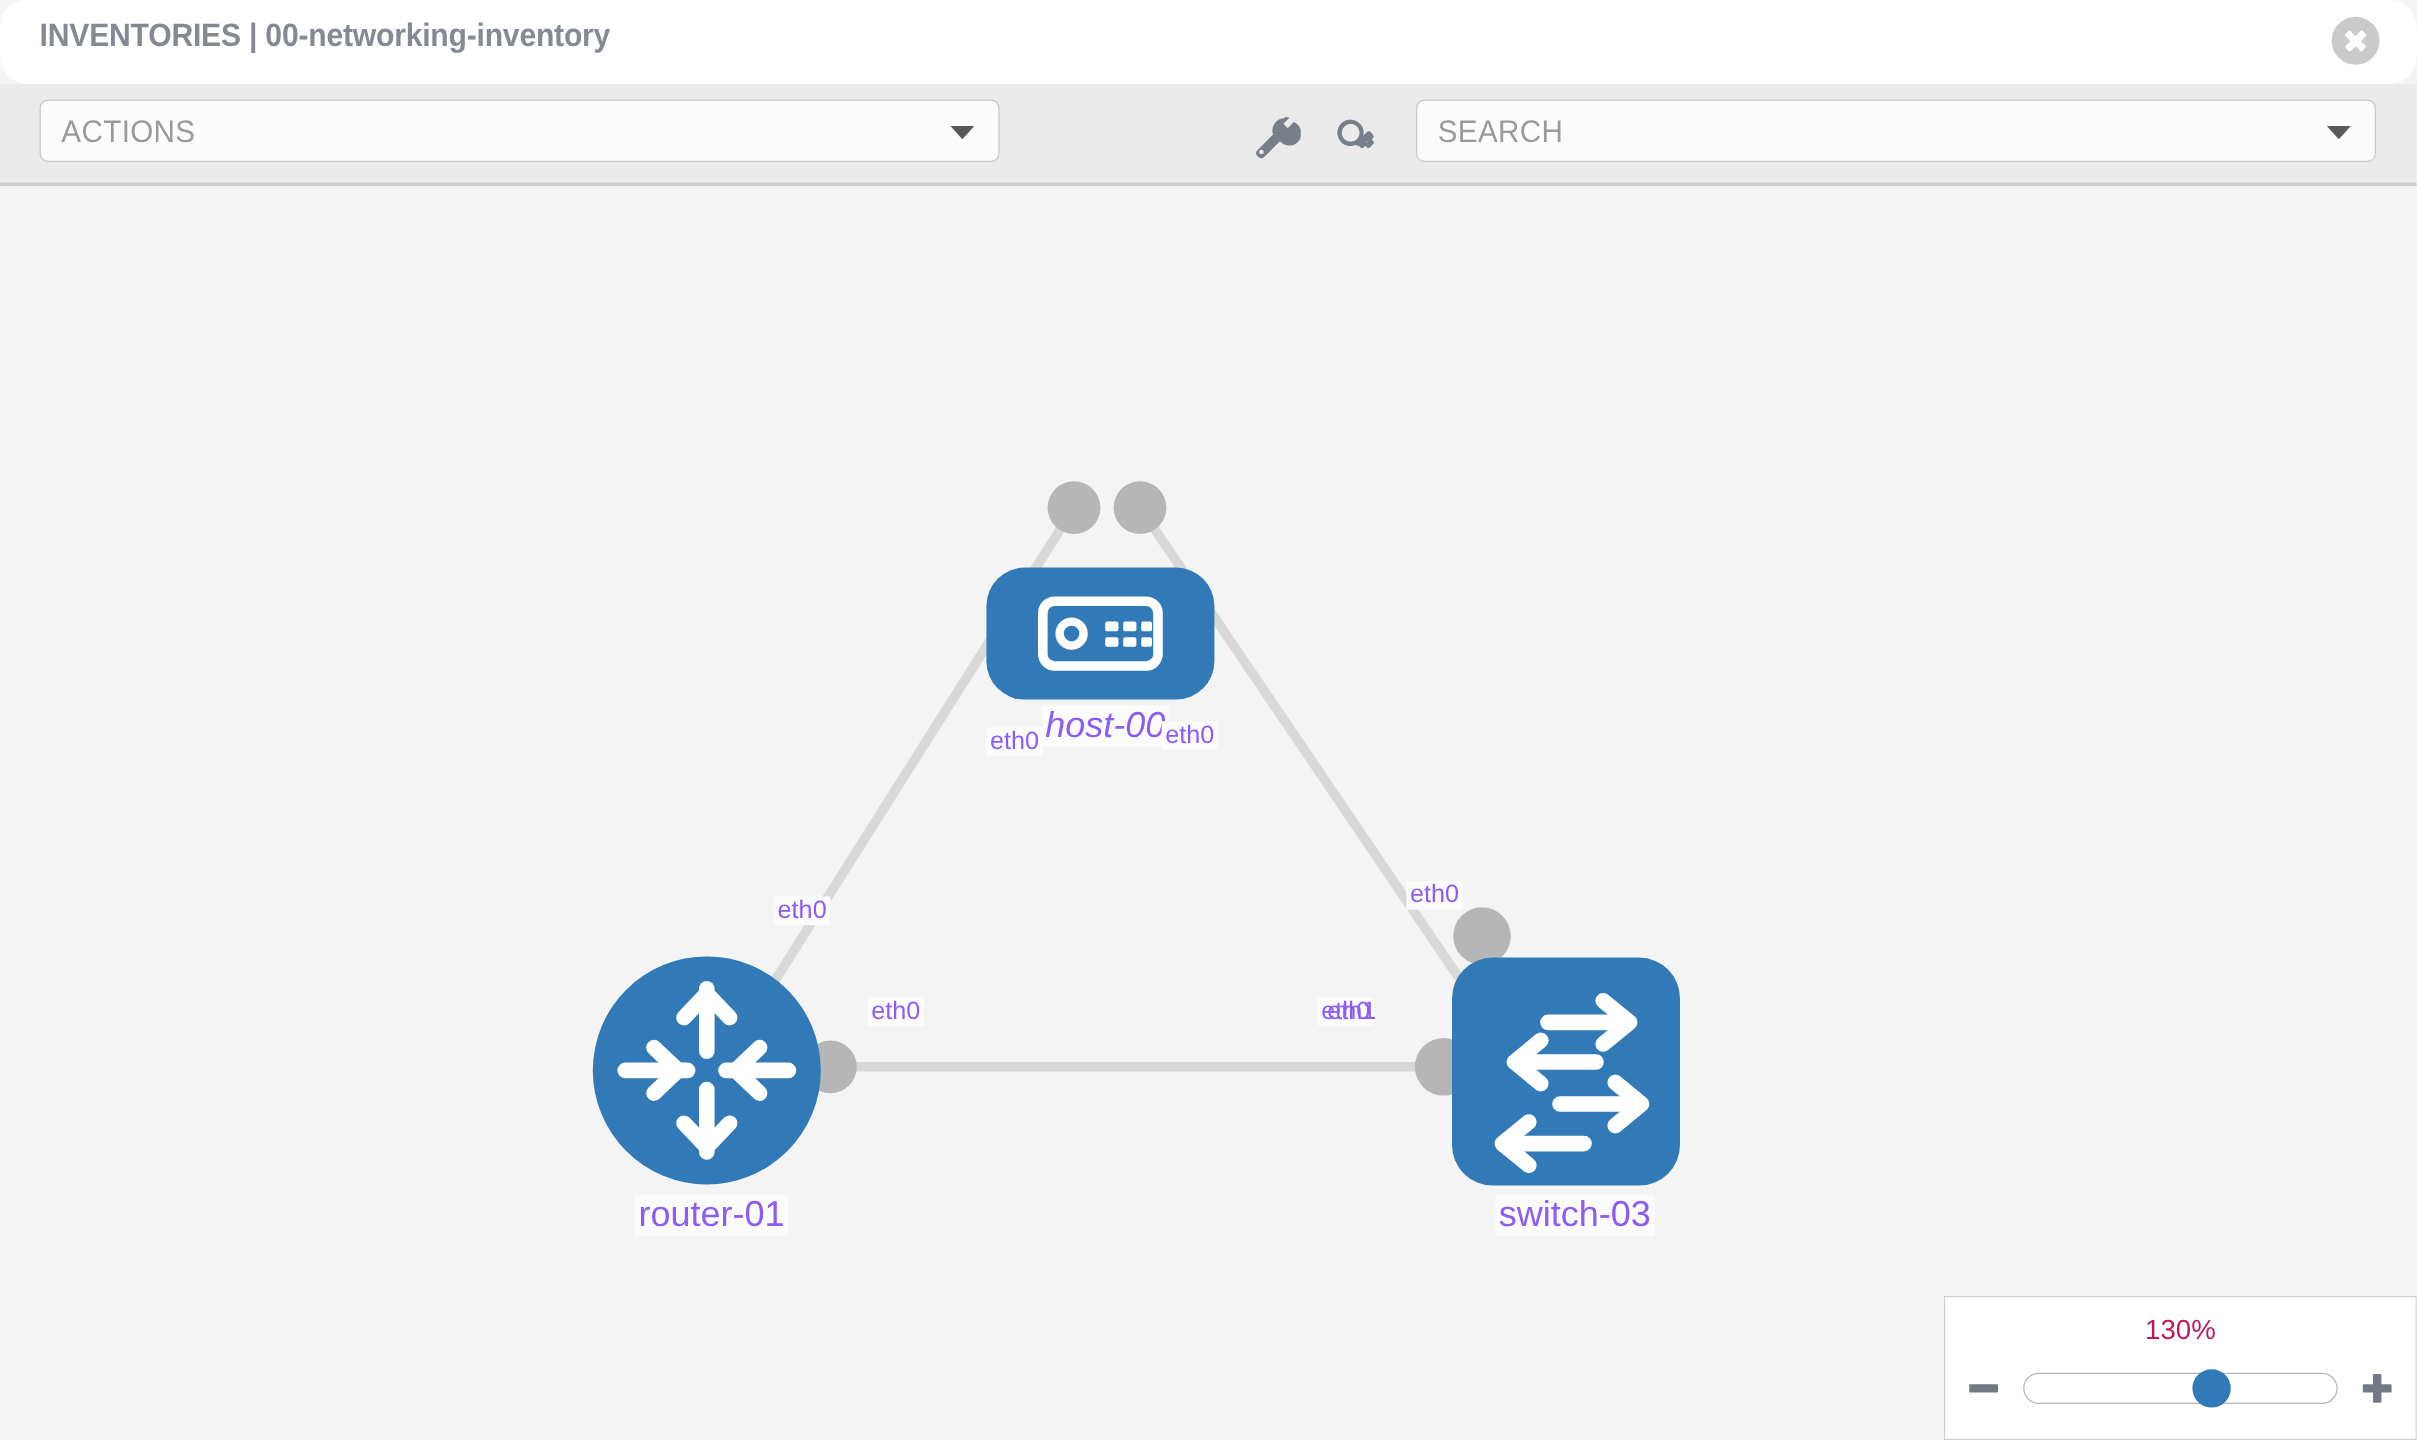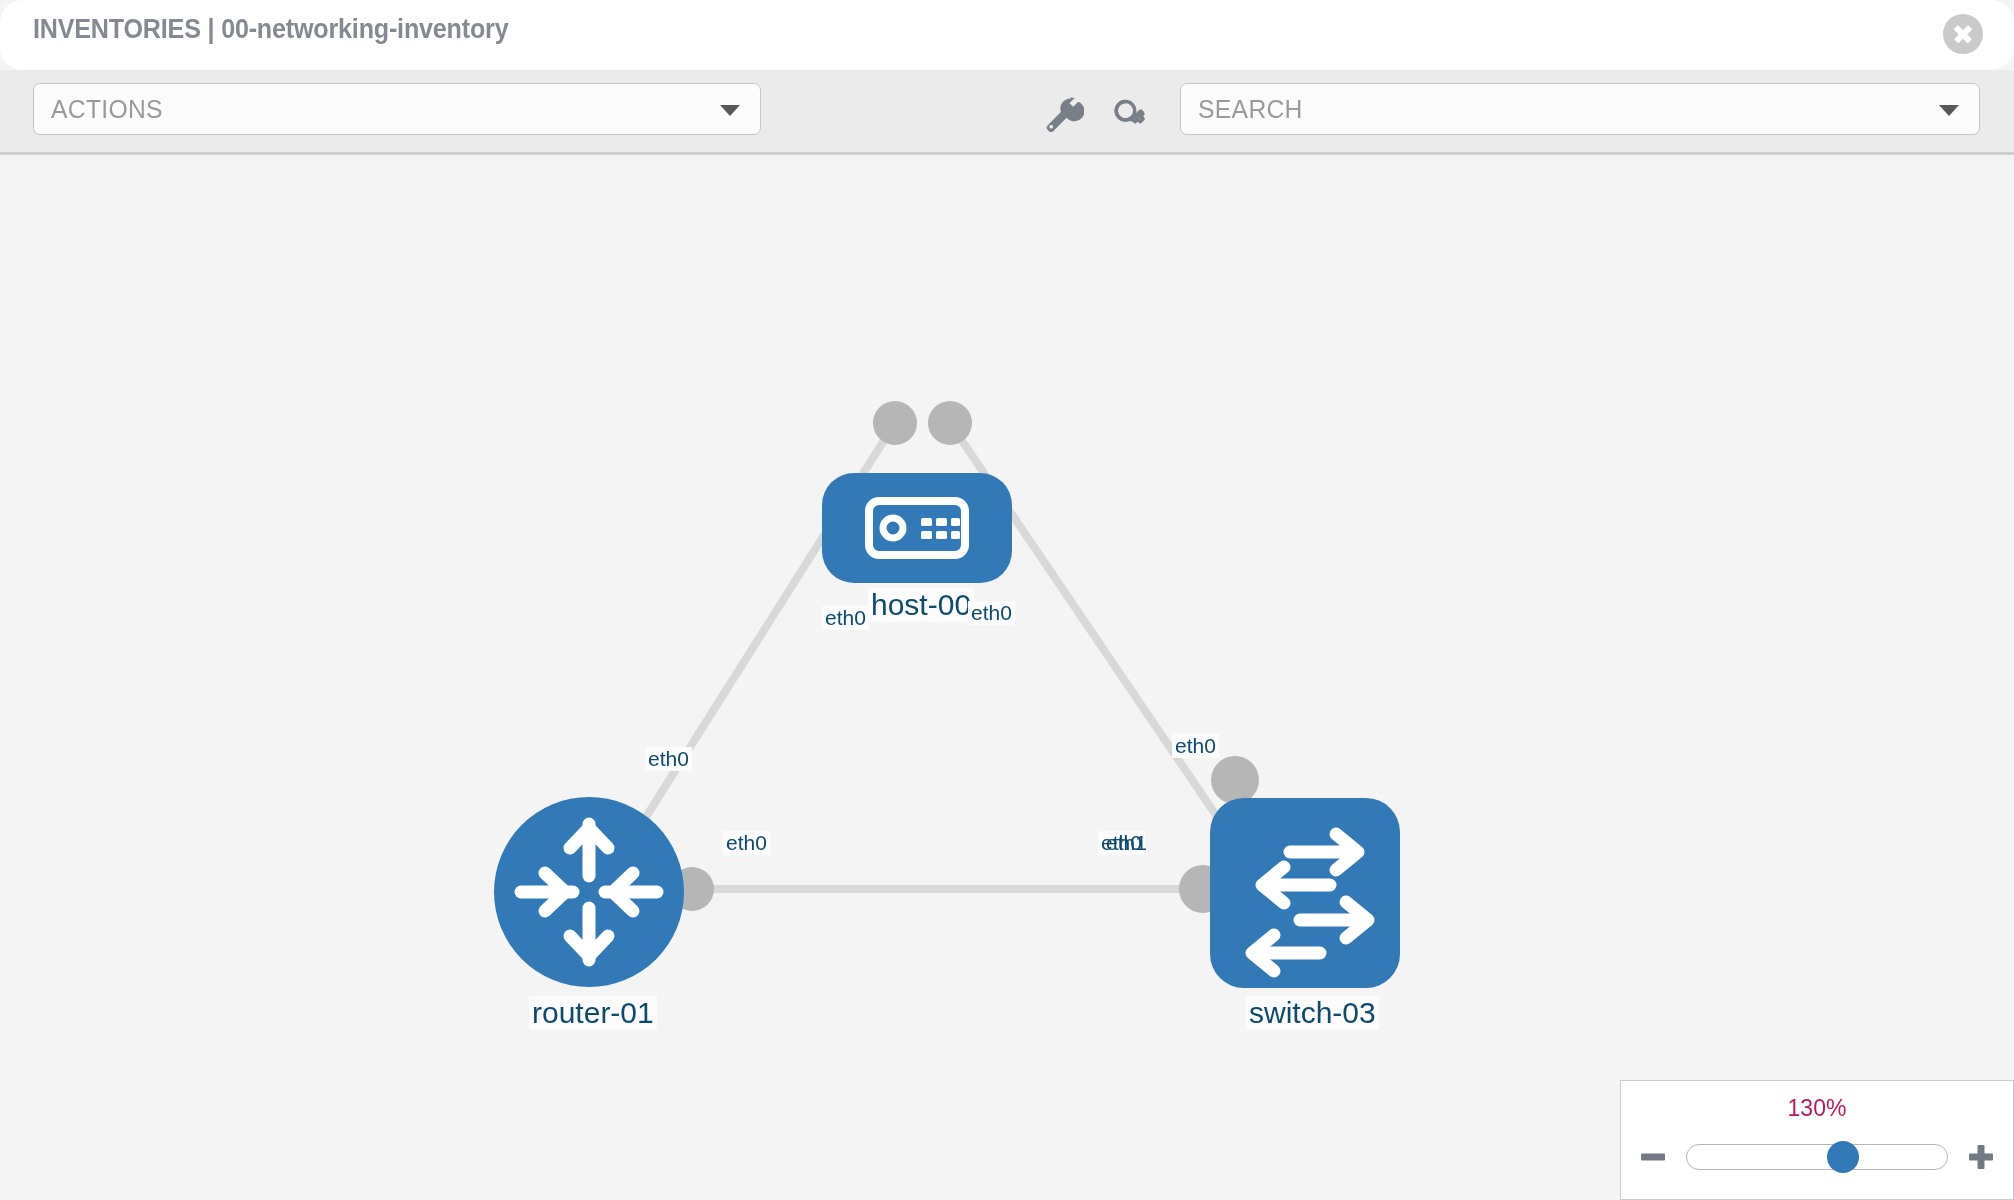--- a/index.html
+++ b/index.html
@@ -45,21 +45,21 @@
     border-bottom: 3px solid #cfcfcf;
   }
   .field {
     position: absolute; top: 13px; height: 52px;
     background: #fcfcfc;
     border: 1.5px solid #c6c6c6;
     border-radius: 7px;
     display: flex; align-items: center;
     cursor: pointer;
   }
-  .field-actions { left: 33px; width: 728px; }
+  .field-actions { left: 33px; width: 800px; }
   .field-search  { left: 1180px; width: 800px; }
   .field-label {
     font-size: 26px; color: #9a9a9a; padding-left: 18px;
     font-family: "Liberation Sans Narrow", "Liberation Sans", sans-serif;
     transform: scaleX(0.95); transform-origin: left center;
     letter-spacing: 0.3px;
     white-space: nowrap;
   }
   .caret {
     position: absolute; right: 20px; top: 50%;
@@ -74,21 +74,21 @@
   }
   .icon-wrench { left: 1040px; }
   .icon-key    { left: 1108px; }
 
   
   .canvas { position: absolute; left: 0; top: 158px; width: 2014px; height: 1042px; background: #f4f4f4; }
   .graph-svg { position: absolute; left: 0; top: 0; width: 2014px; height: 1042px; }
 
   
   .nlabel {
-    position: absolute; background: #fbfbfb; color: #0c4a6e;
+    position: absolute; background: #fbfbfb; color: #8b5cf6;
     white-space: nowrap; line-height: 1.05; padding: 1px 3px;
   }
   .nlabel-node { font-size: 30px; }
   .nlabel-if   { font-size: 21px; }
 
   
   .zoom-panel {
     position: absolute; left: 1620px; top: 1080px; width: 394px; height: 120px;
     background: #fff; border: 1.5px solid #cdcdcd;
   }
@@ -222,21 +222,21 @@
 
           <path d="M1300 762 L1365 762"></path>
           <path d="M1346 744 L1368 762 L1346 780"></path>
 
           <path d="M1320 795 L1255 795"></path>
           <path d="M1274 777 L1252 795 L1274 813"></path>
         </g>
       </g>
     </svg>
 
-    <div class="nlabel nlabel-node" style="left:868px; top:430px;">host-00</div>
+    <div class="nlabel nlabel-node" style="left:868px; top:430px;font-style:italic;">host-00</div>
     <div class="nlabel nlabel-if" style="left:822px; top:448px;">eth0</div>
     <div class="nlabel nlabel-if" style="left:968px; top:443px;">eth0</div>
 
     <div class="nlabel nlabel-node" style="left:529px; top:838px;">router-01</div>
     <div class="nlabel nlabel-if" style="left:645px; top:589px;">eth0</div>
     <div class="nlabel nlabel-if" style="left:723px; top:673px;">eth0</div>
 
     <div class="nlabel nlabel-node" style="left:1246px; top:838px;">switch-03</div>
     <div class="nlabel nlabel-if" style="left:1172px; top:576px;">eth0</div>
     <div class="nlabel nlabel-if" style="left:1098px; top:673px;">eth0</div>

